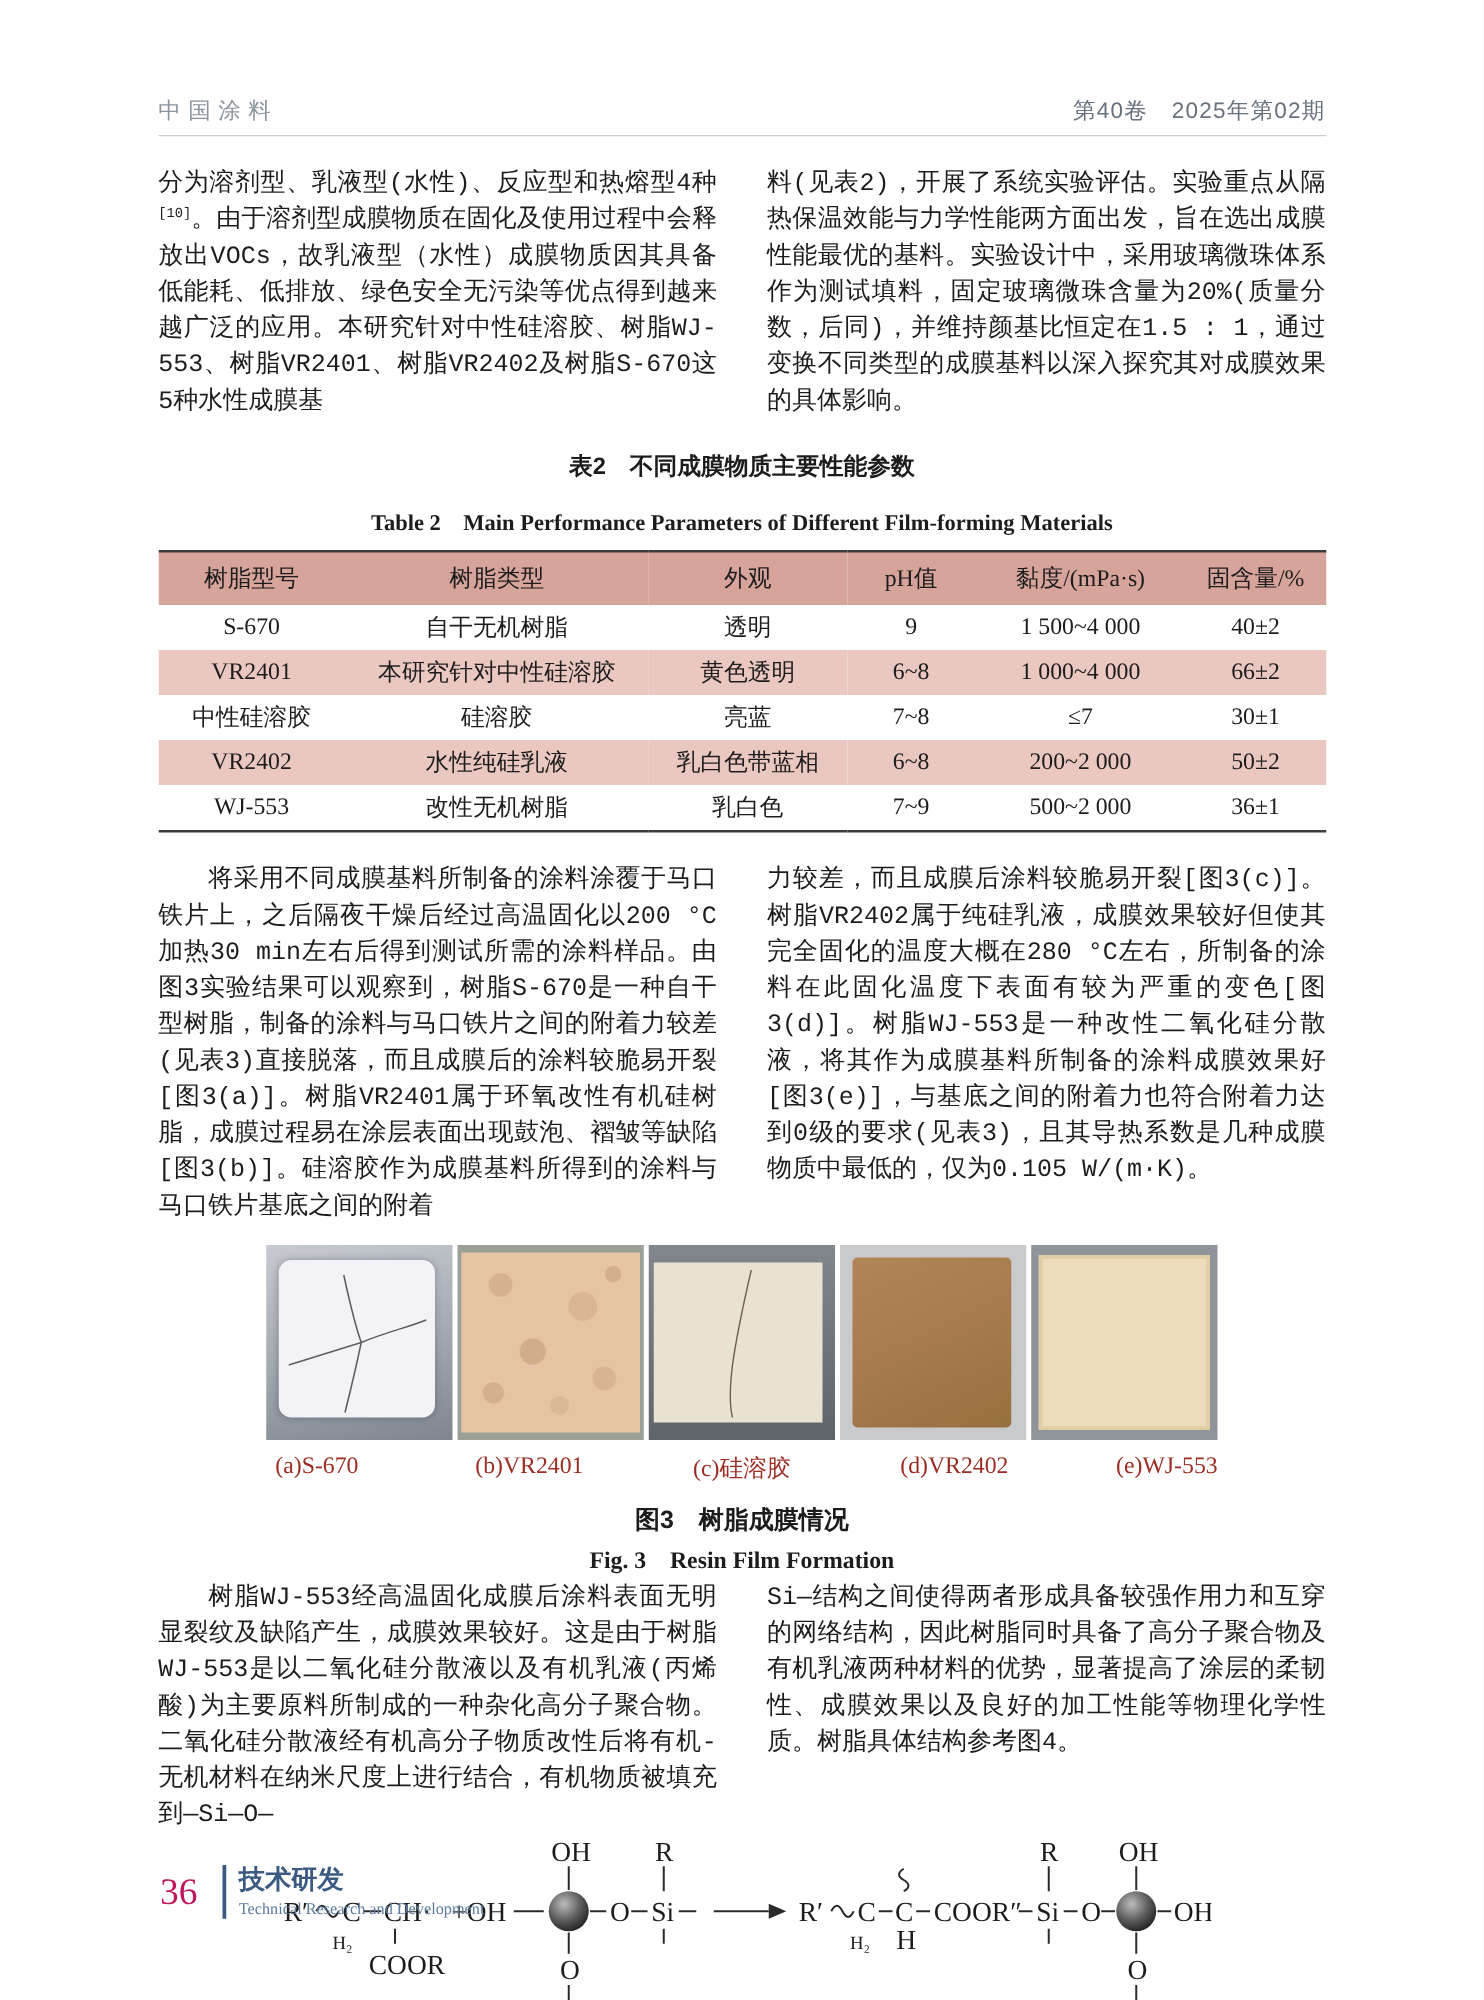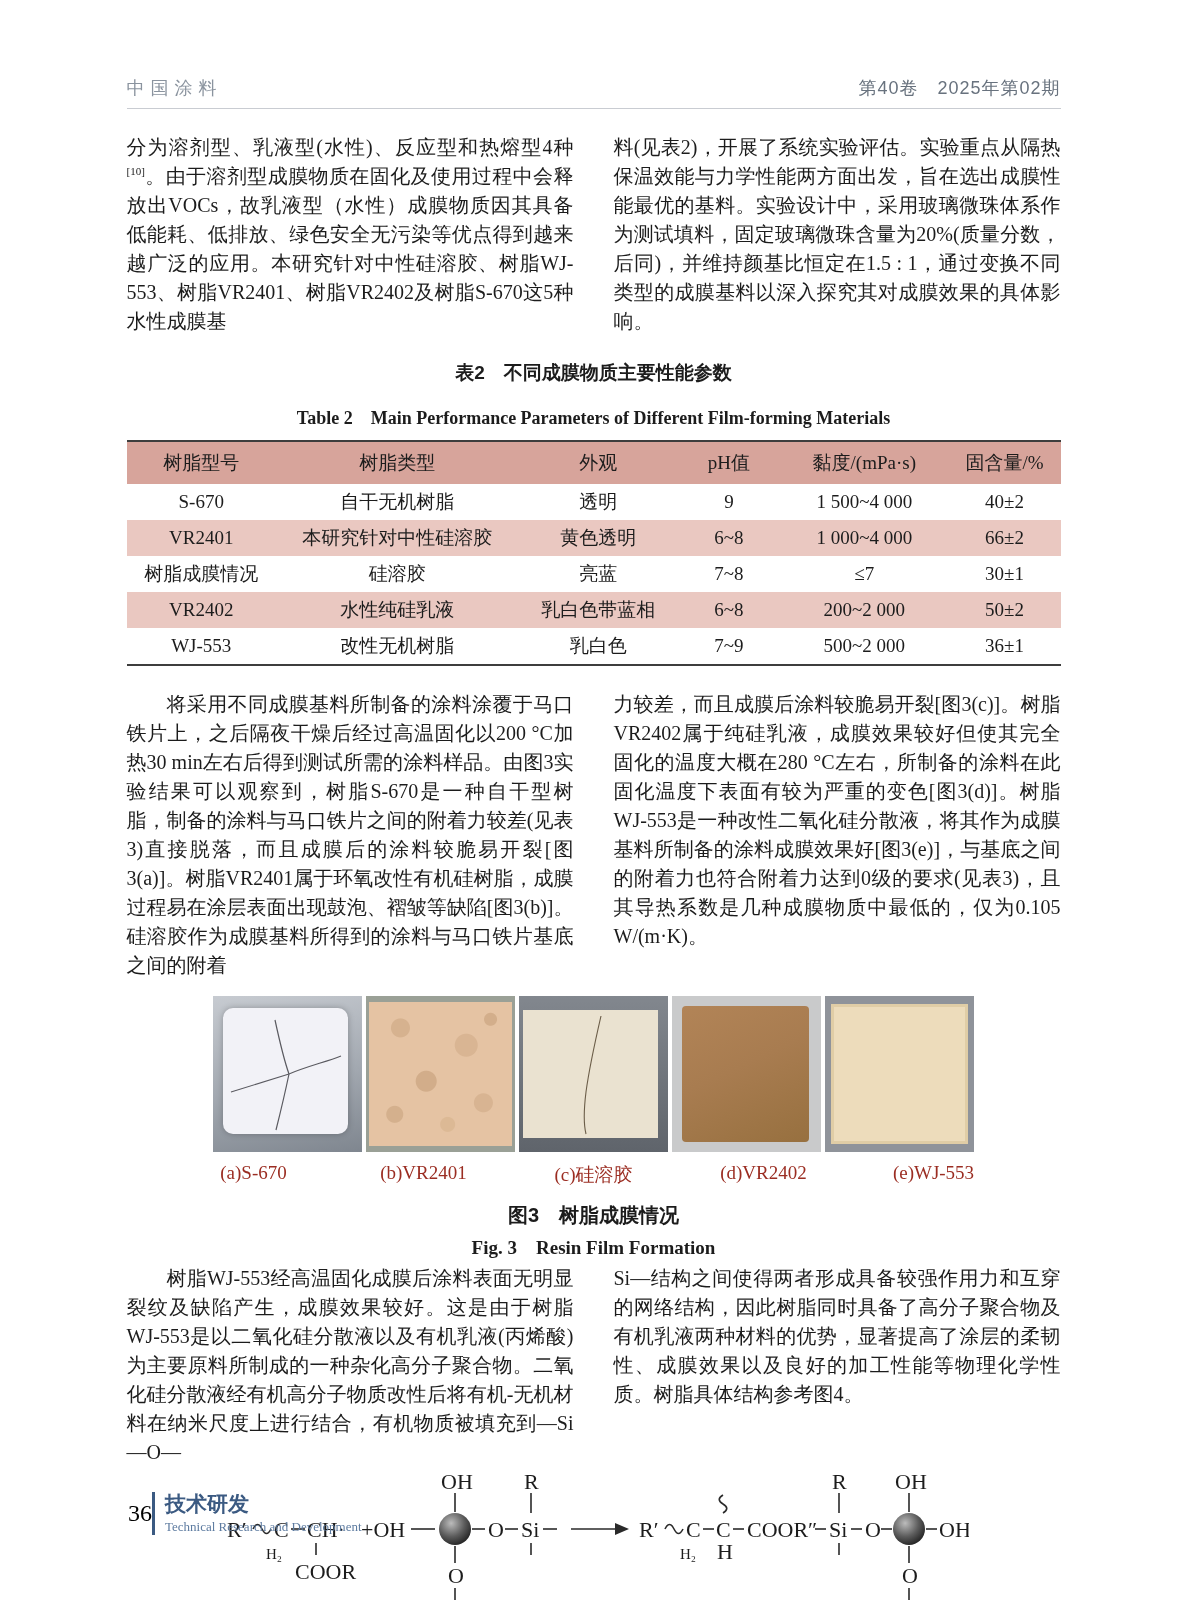--- a/index.html
+++ b/index.html
@@ -11,21 +11,21 @@
 
   
   .runhead { display:flex; justify-content:space-between; align-items:center;
              padding-top:76px; padding-bottom:8px; border-bottom:1px solid #c9ccd2; }
   .runhead .journal { font-family:"Liberation Sans","DejaVu Sans",sans-serif;
              color:#8a939e; font-size:18px; letter-spacing:6px; }
   .runhead .issue { font-family:"Liberation Sans","DejaVu Sans",sans-serif;
              color:#68727e; font-size:18px; letter-spacing:1px; }
 
   
-  .cols { display:flex; gap:40px; }
+  .cols { display:flex; gap:40px;font-family:Liberation Mono, monospace; }
   .col { flex:1 1 0; font-size:20px; line-height:29px; text-align:justify; }
   .col p { text-align:justify; }
   .indent { text-indent:2em; }
   sup.ref { font-size:11px; vertical-align:super; line-height:0; }
 
   .intro { margin-top:24px; }
 
   
   .tbl-cap-zh { margin-top:24px; text-align:center; font-size:19px; font-weight:bold;
                 font-family:"Liberation Sans","DejaVu Sans",sans-serif; }
@@ -78,21 +78,21 @@
 
   
   .chem-wrap { margin-top:6px; text-align:center; }
   .chem-wrap svg { width:750px; height:168px; }
   .chem-wrap text { font-family:"Liberation Serif","DejaVu Serif",serif; font-size:22px; fill:#1c1c1c; }
   .chem-wrap .sub { font-size:15px; }
   .chem-wrap line, .chem-wrap path.bond { stroke:#2a2a2a; stroke-width:1.6; fill:none; }
 
   
   .footer { position:absolute; left:128px; top:1492px; display:flex; align-items:stretch; }
-  .footer .pageno { font-size:24px; color:#000000; align-self:center; margin-right:0; }
+  .footer .pageno { font-size:30px; color:#be185d; align-self:center; margin-right:20px; }
   .footer .vbar { width:3px; background:#3b5a82; margin-right:10px; }
   .footer .sec-zh { font-family:"Liberation Sans","DejaVu Sans",sans-serif; font-weight:bold;
         color:#3b5a82; font-size:21px; line-height:24px; }
   .footer .sec-en { color:#5d7ba0; font-size:13px; margin-top:3px; }
 </style>
 </head>
 <body>
 
 <div class="page">
   <div class="content">
@@ -136,21 +136,21 @@
         </tr>
         <tr class="alt">
           <td>VR2401</td>
           <td>本研究针对中性硅溶胶</td>
           <td>黄色透明</td>
           <td>6~8</td>
           <td>1 000~4 000</td>
           <td>66±2</td>
         </tr>
         <tr>
-          <td>树脂成膜情况</td>
+          <td>中性硅溶胶</td>
           <td>硅溶胶</td>
           <td>亮蓝</td>
           <td>7~8</td>
           <td>≤7</td>
           <td>30±1</td>
         </tr>
         <tr class="alt">
           <td>VR2402</td>
           <td>水性纯硅乳液</td>
           <td>乳白色带蓝相</td>

